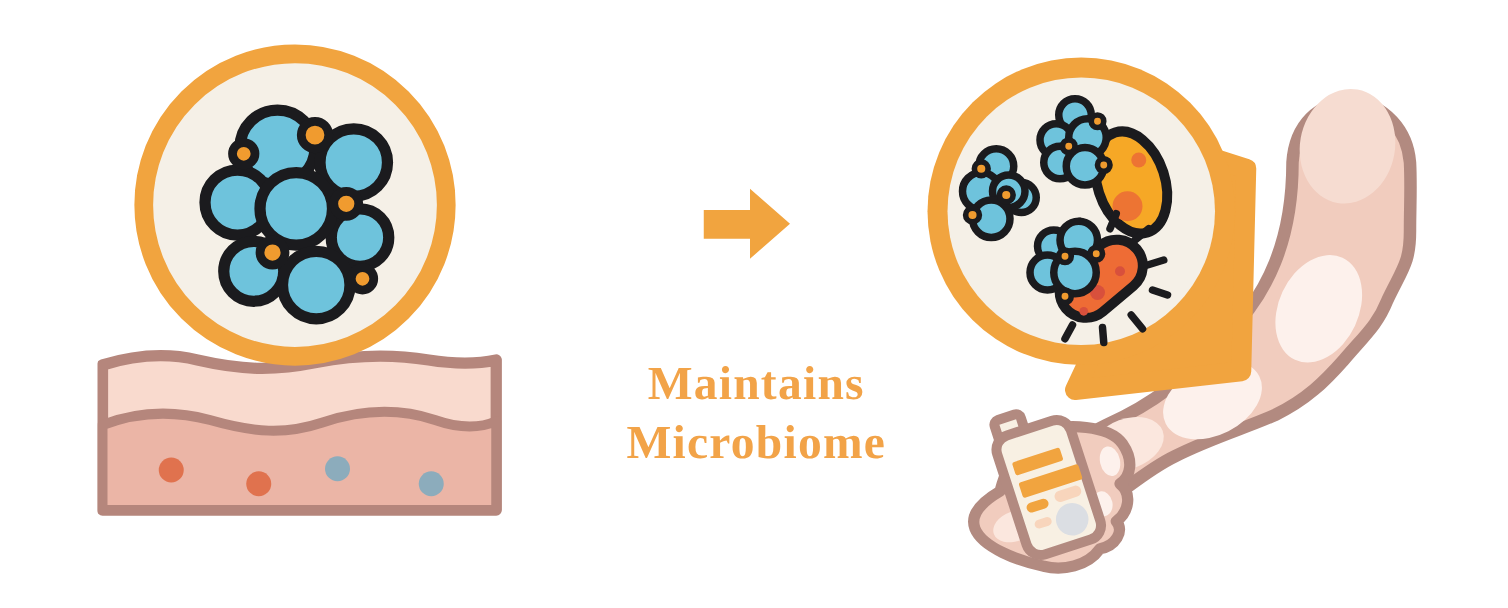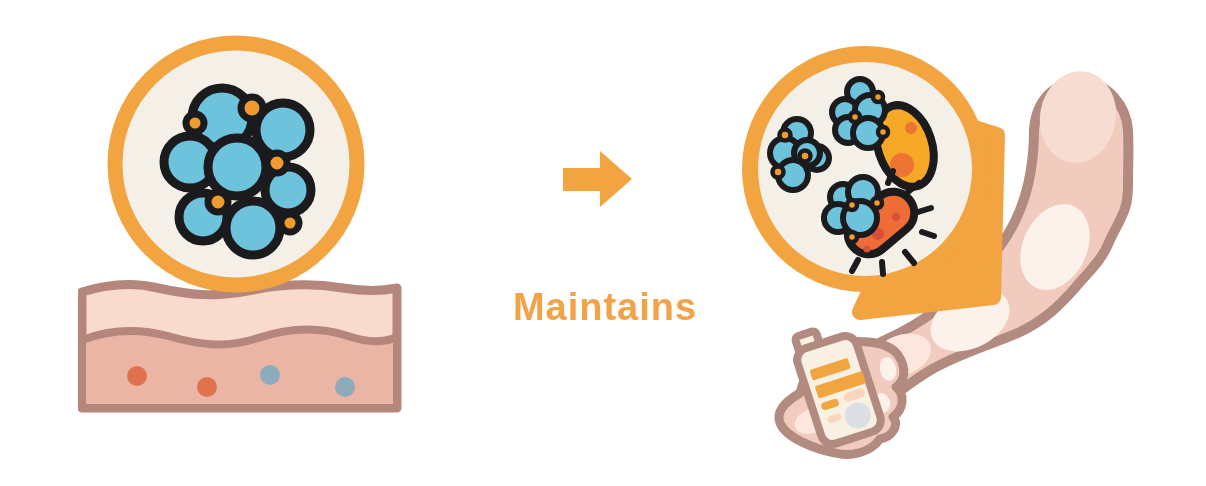--- a/index.html
+++ b/index.html
@@ -1,18 +1,18 @@
 <!DOCTYPE html>
 <html style="--bg: #FFFFFF; --accent: #F1A43F; --text: #F2A348; --cream: #F5F0E7; --ink: #1B1B1E; --blue: #6EC3DC; --dot: #F09B2F; --bean: #F6A826; --beanspot: #ED7433; --rod: #EE6C35; --rodspot: #D8503C; --skinline: #B5867C; --skintop: #F9DACE; --skinbottom: #EBB5A6; --skindotwarm: #E0724E; --skindotcool: #8CACBC; --arm: #F1CCBE; --armline: #B28A80; --armcap: #F6DCD1; --armwhite: #FDF1EC; --armlight: #FBE7DE; --bottle: #F8F0E3; --stripelight: #F8D5BC; --bottlegray: #DBDEE3;"><head>
 <meta charset="utf-8">
 <style>
   html,body{margin:0;padding:0;background:#fff;}
   .stage{
     position:relative;width:1196px;height:486px;background:var(--bg,#fff);
-    overflow:hidden;font-family:Liberation Sans, sans-serif;
+    overflow:hidden;font-family:Liberation Serif, serif;
   }
   .abs{position:absolute;}
   .left-art{left:78px;top:30px;}
   .arrow-art{left:555px;top:140px;}
   .right-art{left:730px;top:25px;}
   .caption{
     left:445px;top:284px;width:320px;text-align:center;
     color:var(--text,#F2A348);font-weight:bold;font-size:38px;line-height:47px;
     letter-spacing:1px;
   }
@@ -54,20 +54,21 @@
       </g>
     </g>
   </svg>
 
   <svg class="abs arrow-art" width="90" height="80" viewBox="0 0 90 80">
     <polygon points="8,28 45,28 45,11 77,39 45,67 45,51 8,51" fill="var(--accent)"></polygon>
   </svg>
 
   <div class="abs caption">
     <div>Maintains</div>
+    <div>Microbiome</div>
   </div>
 
   <svg class="abs right-art" width="476" height="461" viewBox="0 0 476 461">
 
     <g>
       <path d="M145,383
                C165,372 185,352 210,340
                C240,325 265,318 290,307
                C315,295 330,280 345,263
                C362,243 372,235 380,215

